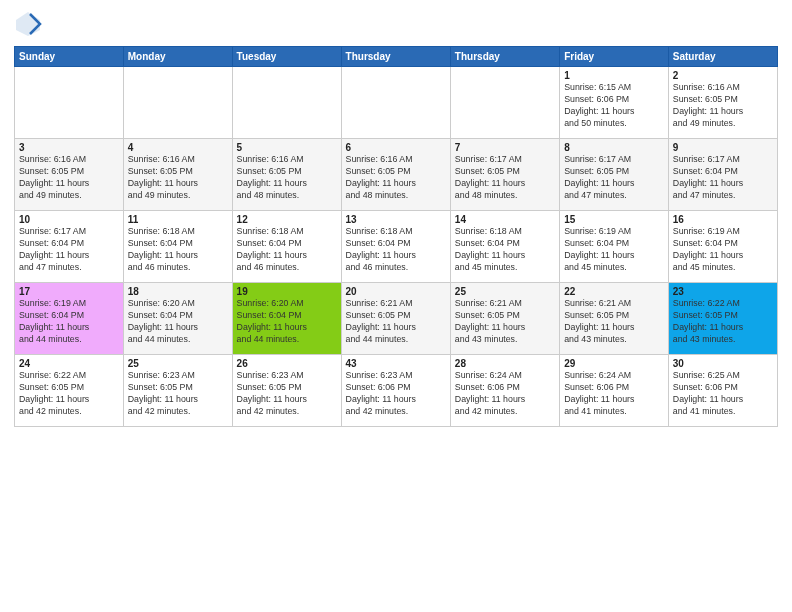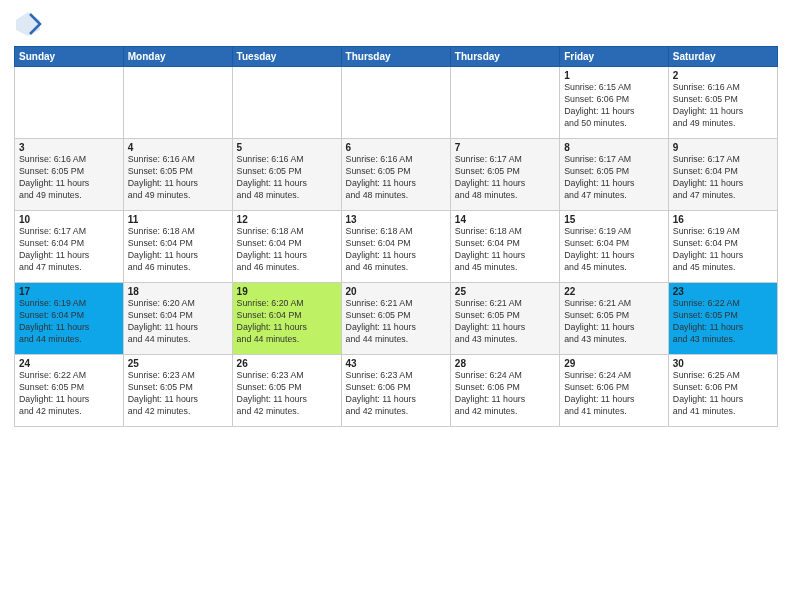--- a/index.html
+++ b/index.html
@@ -248,35 +248,35 @@
           </td>
           <td>
             <span class="day-num">16</span>
             <div class="day-info" style="white-space: pre-line;">Sunrise: 6:19 AM
 Sunset: 6:04 PM
 Daylight: 11 hours
 and 45 minutes.</div>
           </td>
         </tr>
         <tr>
-          <td style="background: #0ea5e9;">
+          <td style="background: #f0abfc;">
             <span class="day-num">17</span>
             <div class="day-info" style="white-space: pre-line;">Sunrise: 6:19 AM
 Sunset: 6:04 PM
 Daylight: 11 hours
 and 44 minutes.</div>
           </td>
           <td style="background: rgb(245, 245, 245);">
             <span class="day-num">18</span>
             <div class="day-info" style="white-space: pre-line;">Sunrise: 6:20 AM
 Sunset: 6:04 PM
 Daylight: 11 hours
 and 44 minutes.</div>
           </td>
-          <td style="background: #bef264; margin-left: 24px;">
+          <td style="background: #84cc16; margin-left: 24px;">
             <span class="day-num">19</span>
             <div class="day-info" style="white-space: pre-line;">Sunrise: 6:20 AM
 Sunset: 6:04 PM
 Daylight: 11 hours
 and 44 minutes.</div>
           </td>
           <td style="background: rgb(245, 245, 245);">
             <span class="day-num">20</span>
             <div class="day-info" style="white-space: pre-line;">Sunrise: 6:21 AM
 Sunset: 6:05 PM

